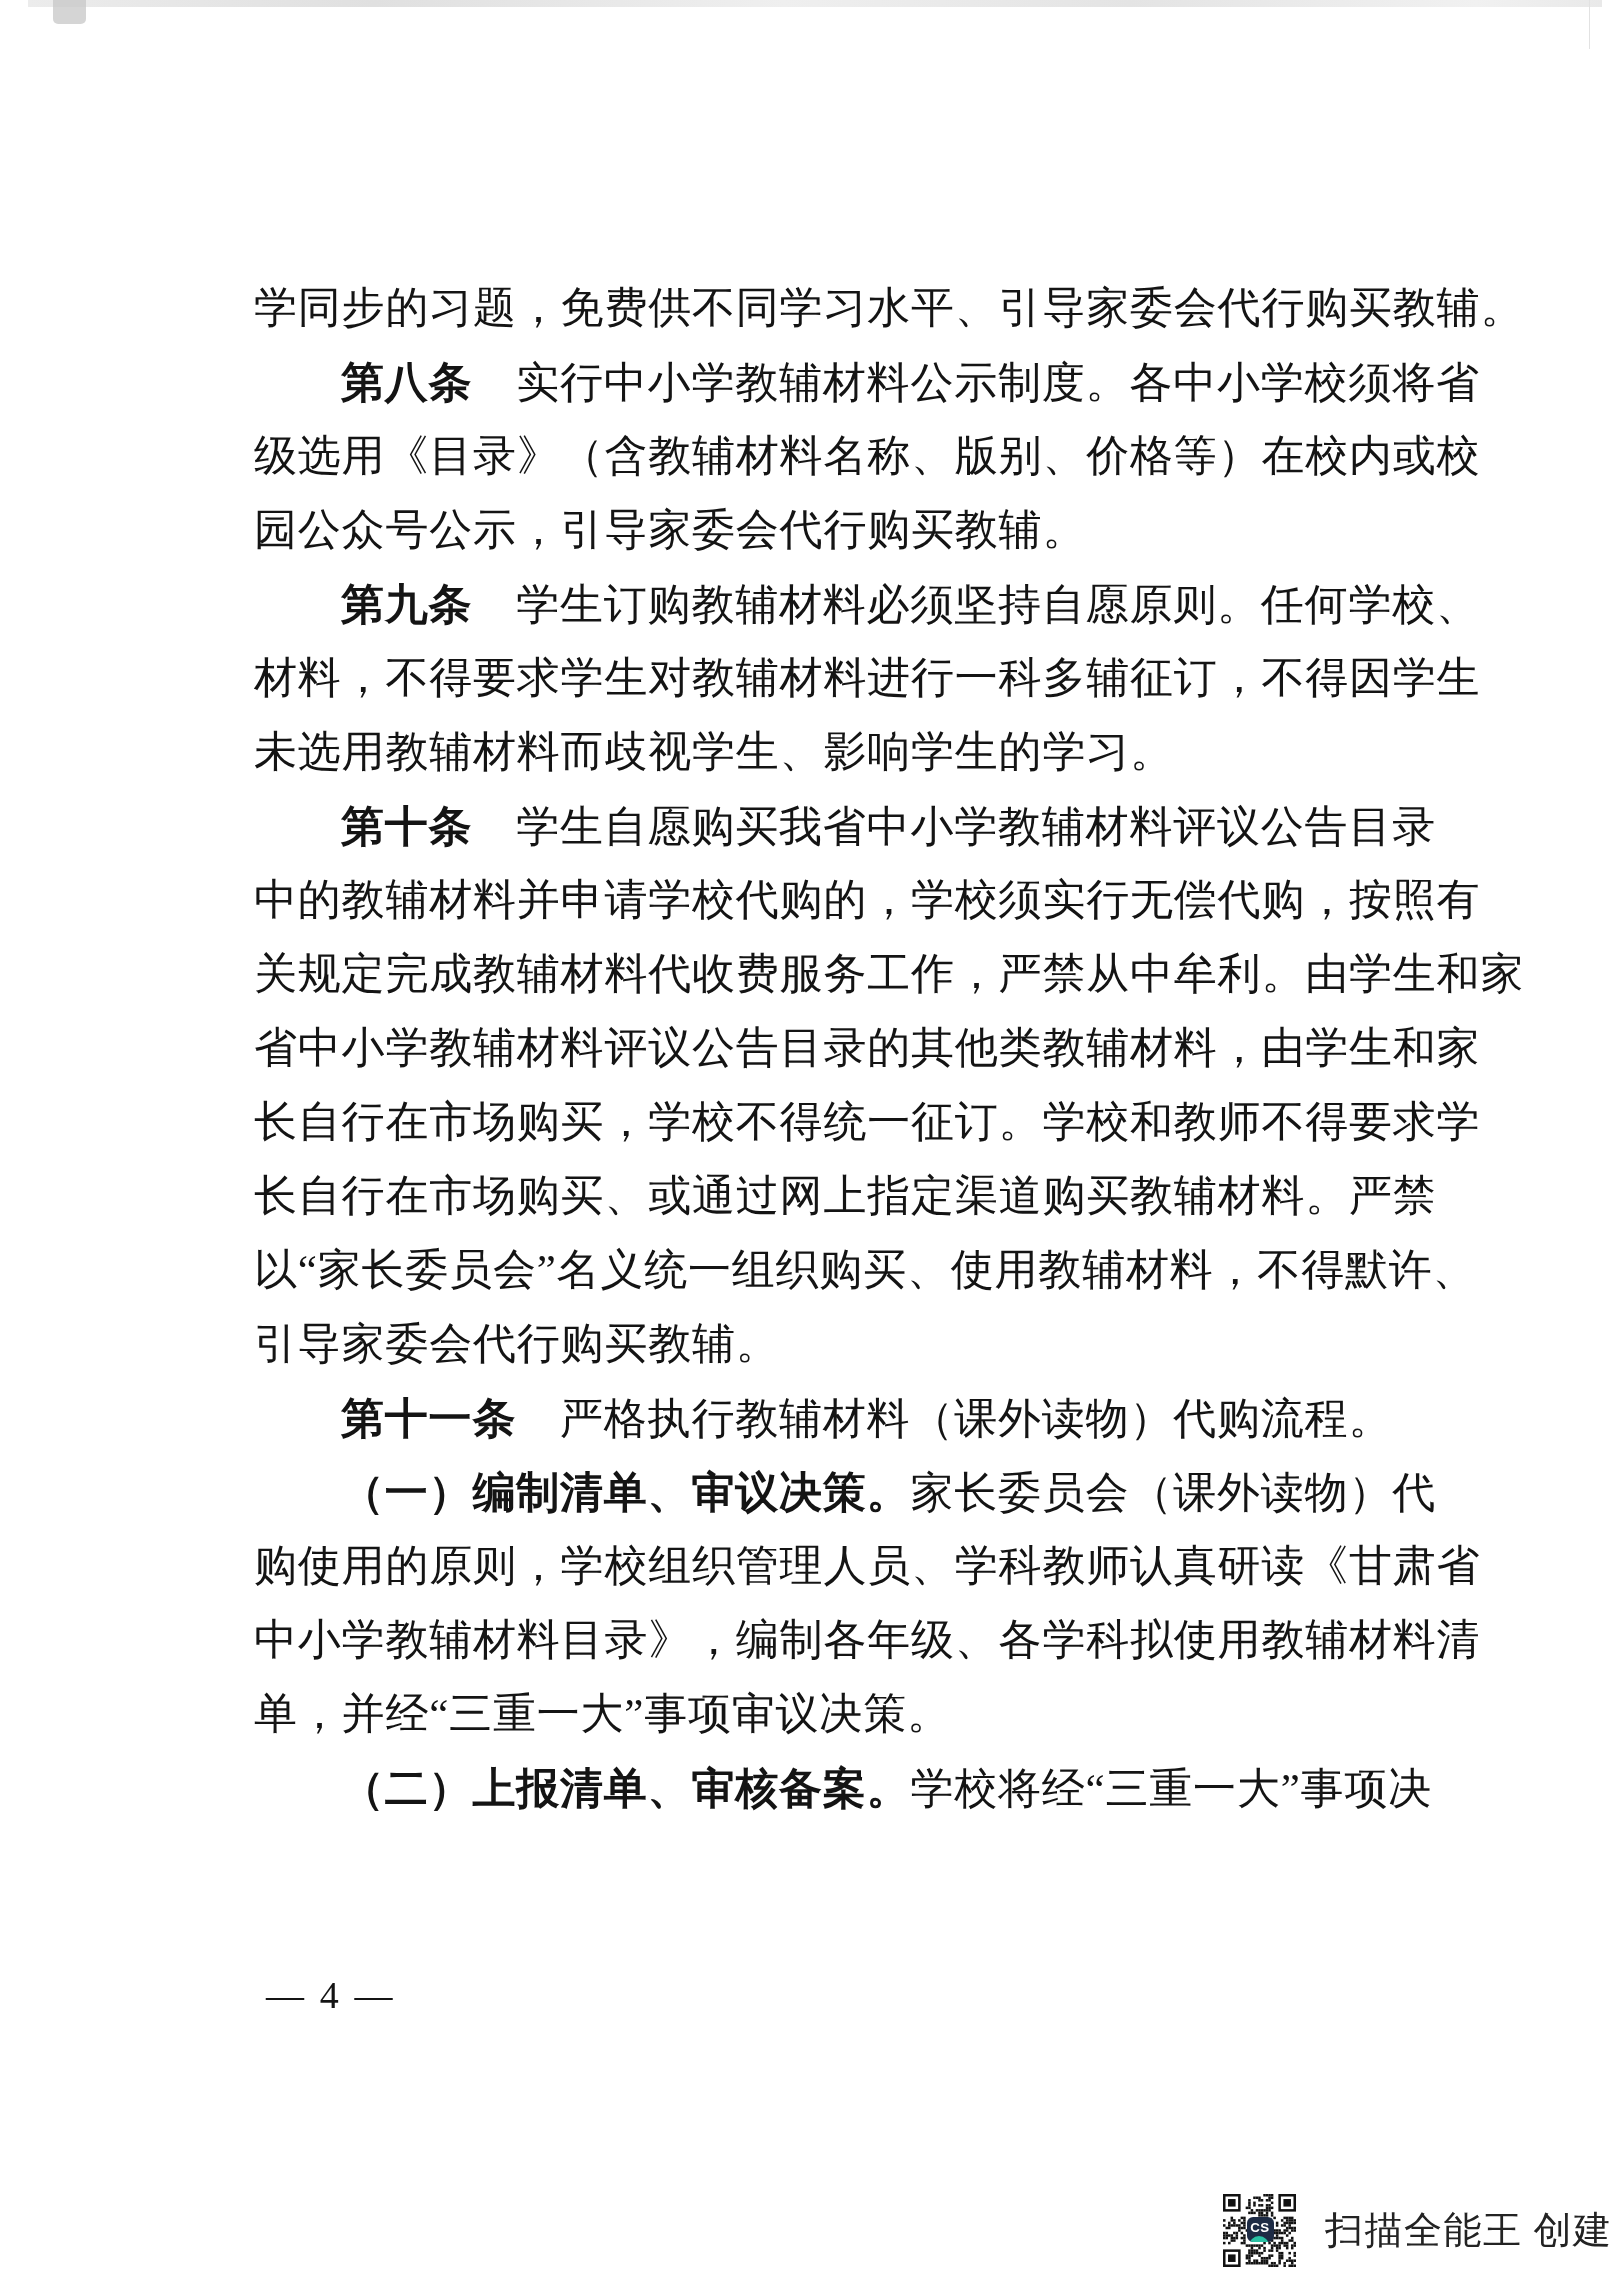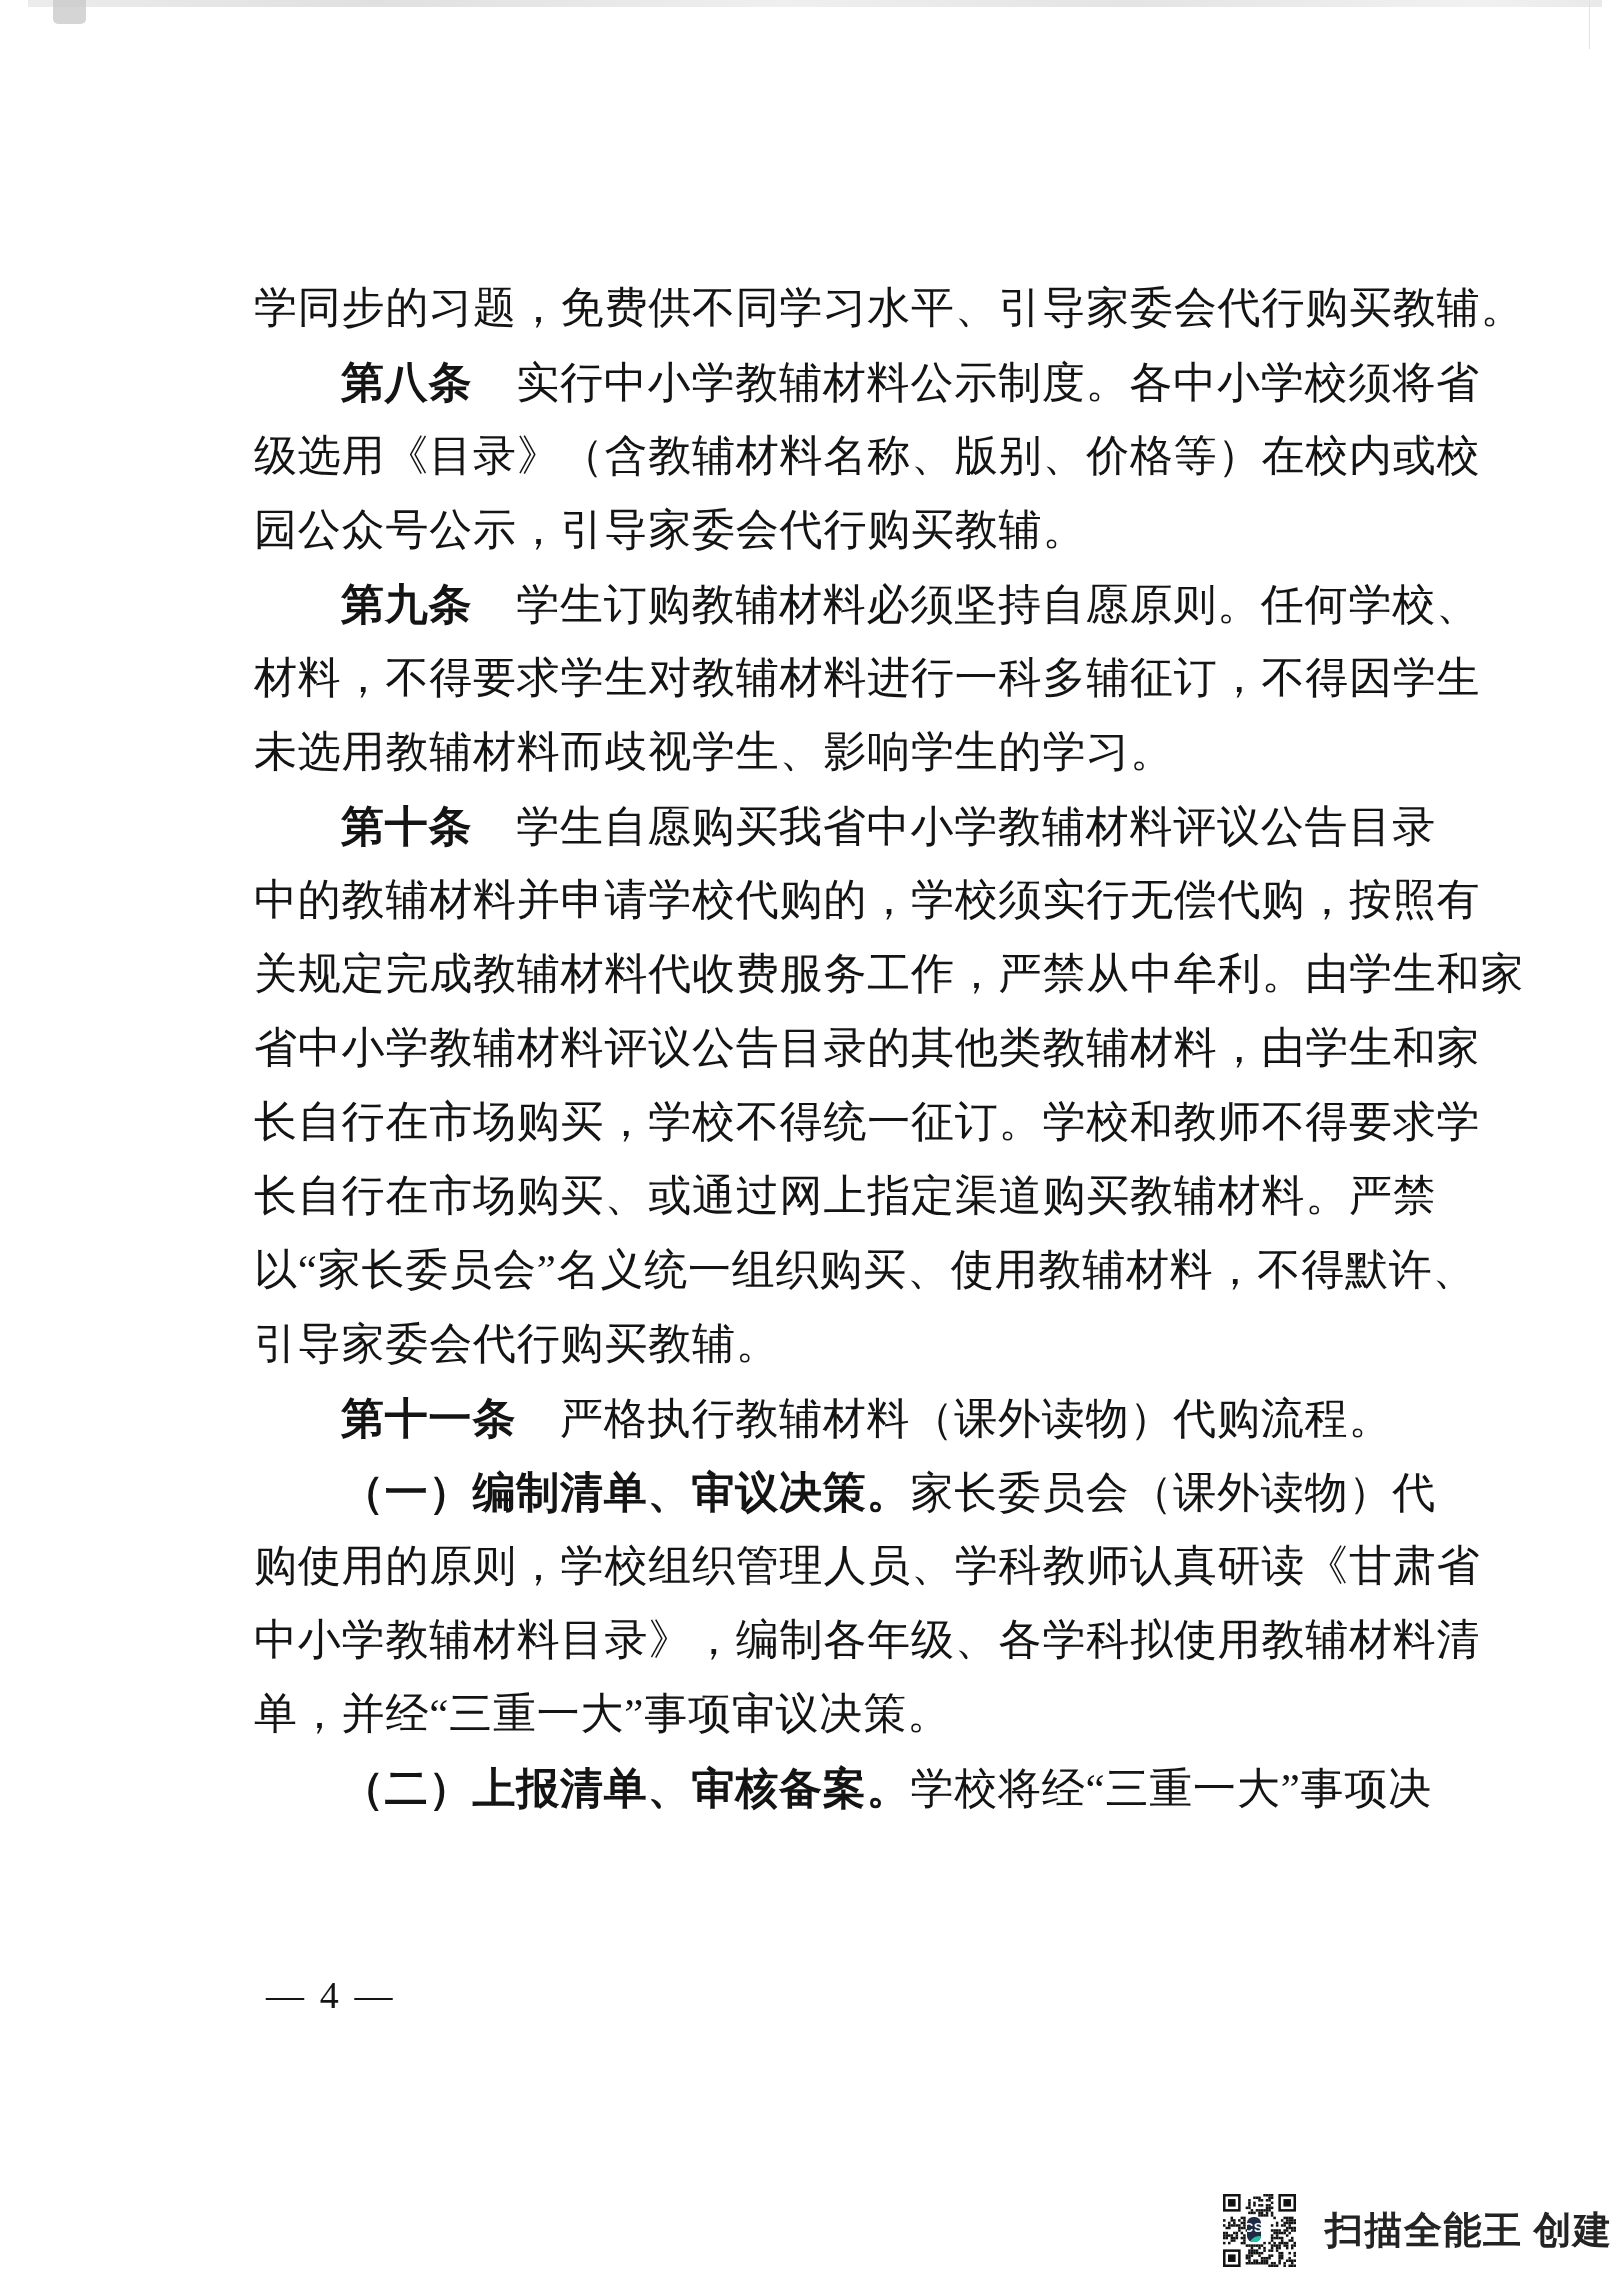--- a/index.html
+++ b/index.html
@@ -54,39 +54,39 @@
   
   .watermark{
     position:absolute;left:1223px;top:2194px;
     display:flex;align-items:center;
   }
   .qr{
     position:relative;width:73px;height:73px;background:#fff;
   }
   .qr svg{width:73px;height:73px;display:block;}
   .cs-logo{
-    position:absolute;left:23.5px;top:22.5px;width:14px;height:25.6px;
+    position:absolute;left:23.5px;top:22.5px;width:27px;height:25.6px;
     background:var(--qr-navy);border-radius:6.1px;
     display:flex;align-items:center;justify-content:center;
     overflow:hidden;
   }
   .cs-logo .cs-text{
     color:#ffffff;font-family:"Liberation Sans","DejaVu Sans",sans-serif;
     font-weight:700;font-size:13.3px;line-height:1;letter-spacing:0.5px;
     position:relative;z-index:2;margin-top:-3.1px;
   }
   .cs-logo .cs-smile{
     position:absolute;left:2.6px;bottom:-4.1px;width:20.4px;height:10.2px;
     background:var(--qr-teal);border-radius:50% 50% 0 0 / 100% 100% 0 0;
     z-index:1;
   }
   .watermark-label{
     margin-left:29px;
     font-size:38px;line-height:73px;letter-spacing:1.5px;
-    color:var(--watermark-ink);white-space:pre;font-weight:bold;
+    color:var(--watermark-ink);white-space:pre;
   }
 </style>
 </head>
 <body>
 
 <div class="scan-strip"></div>
 <div class="scan-mark"></div>
 <div class="scan-edge"></div>
 
 <div class="doc">

